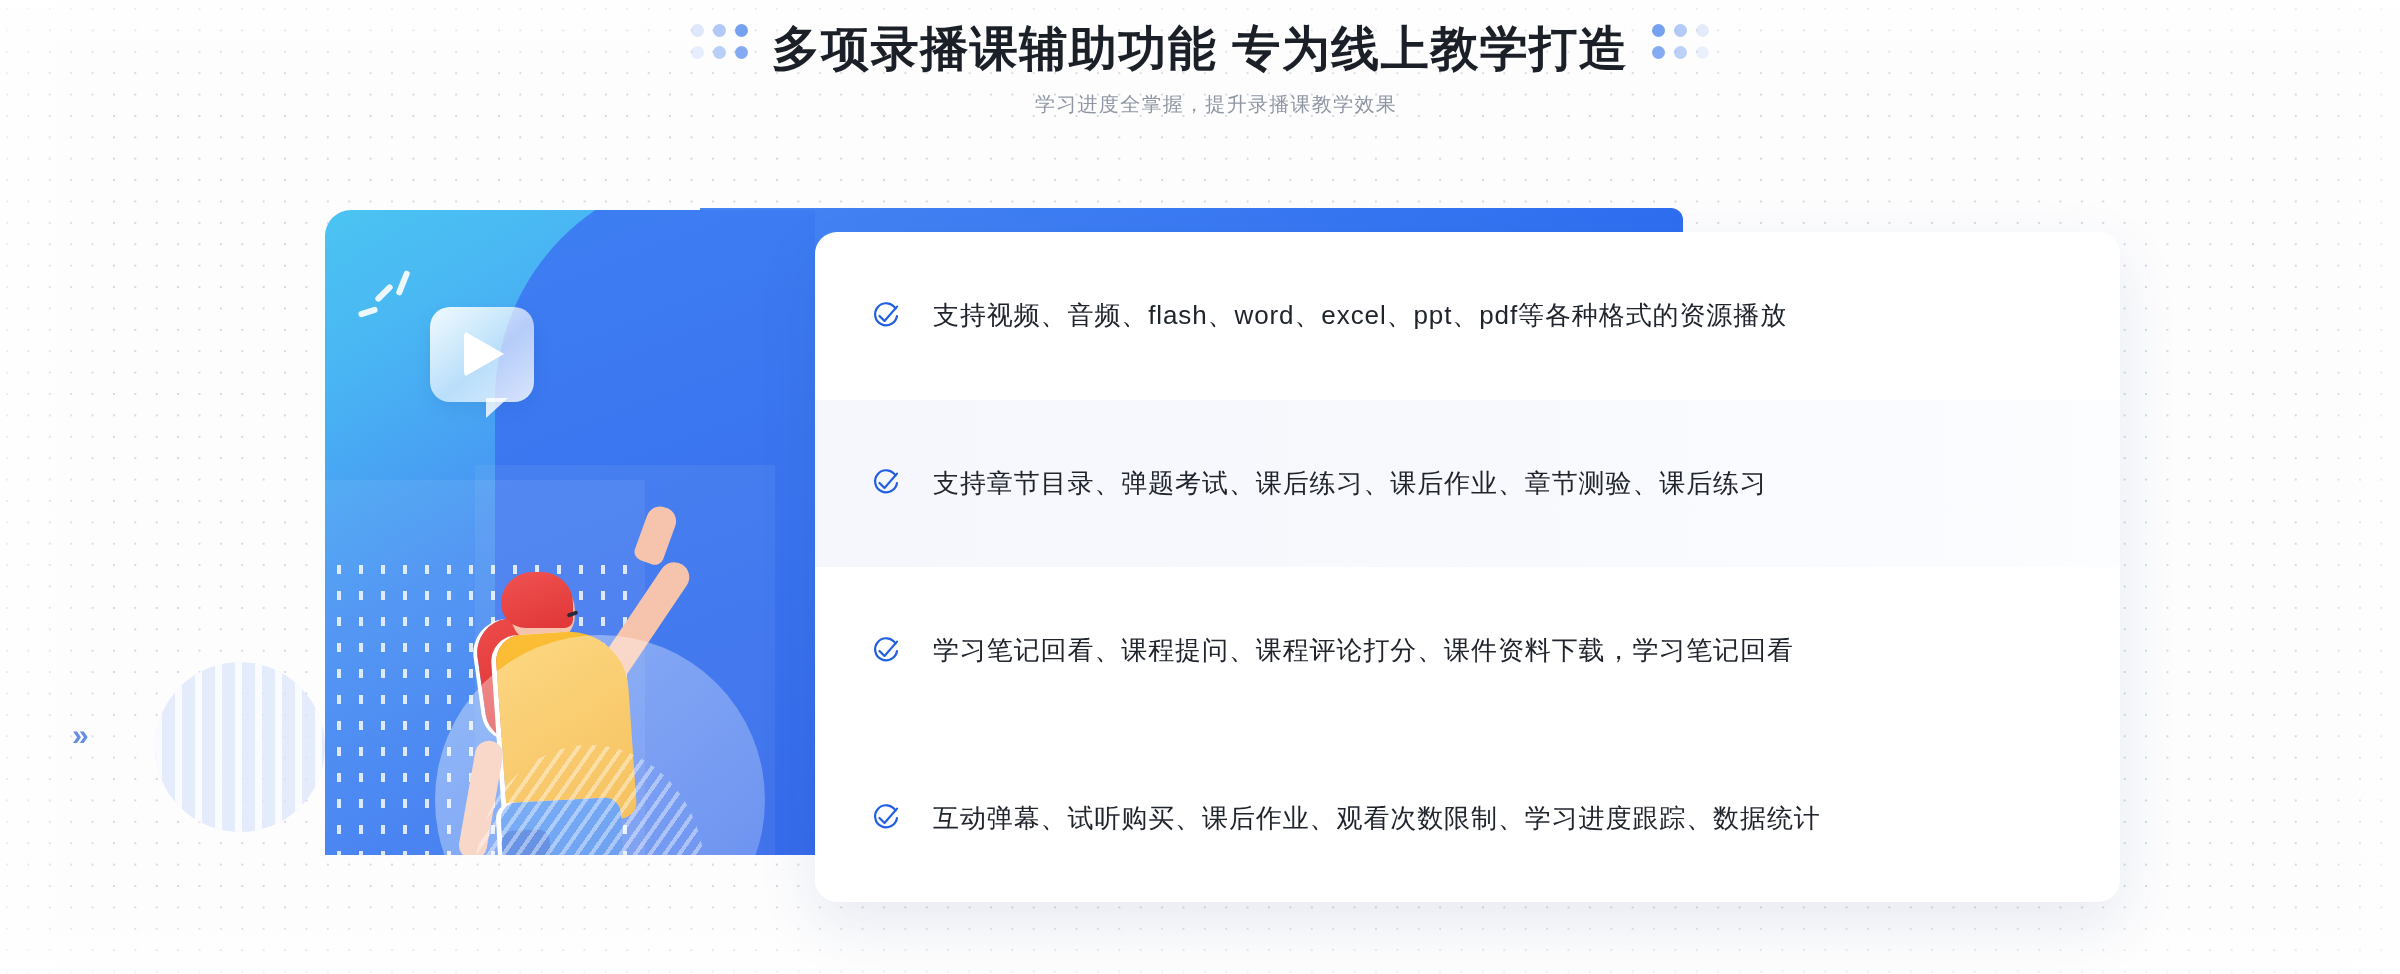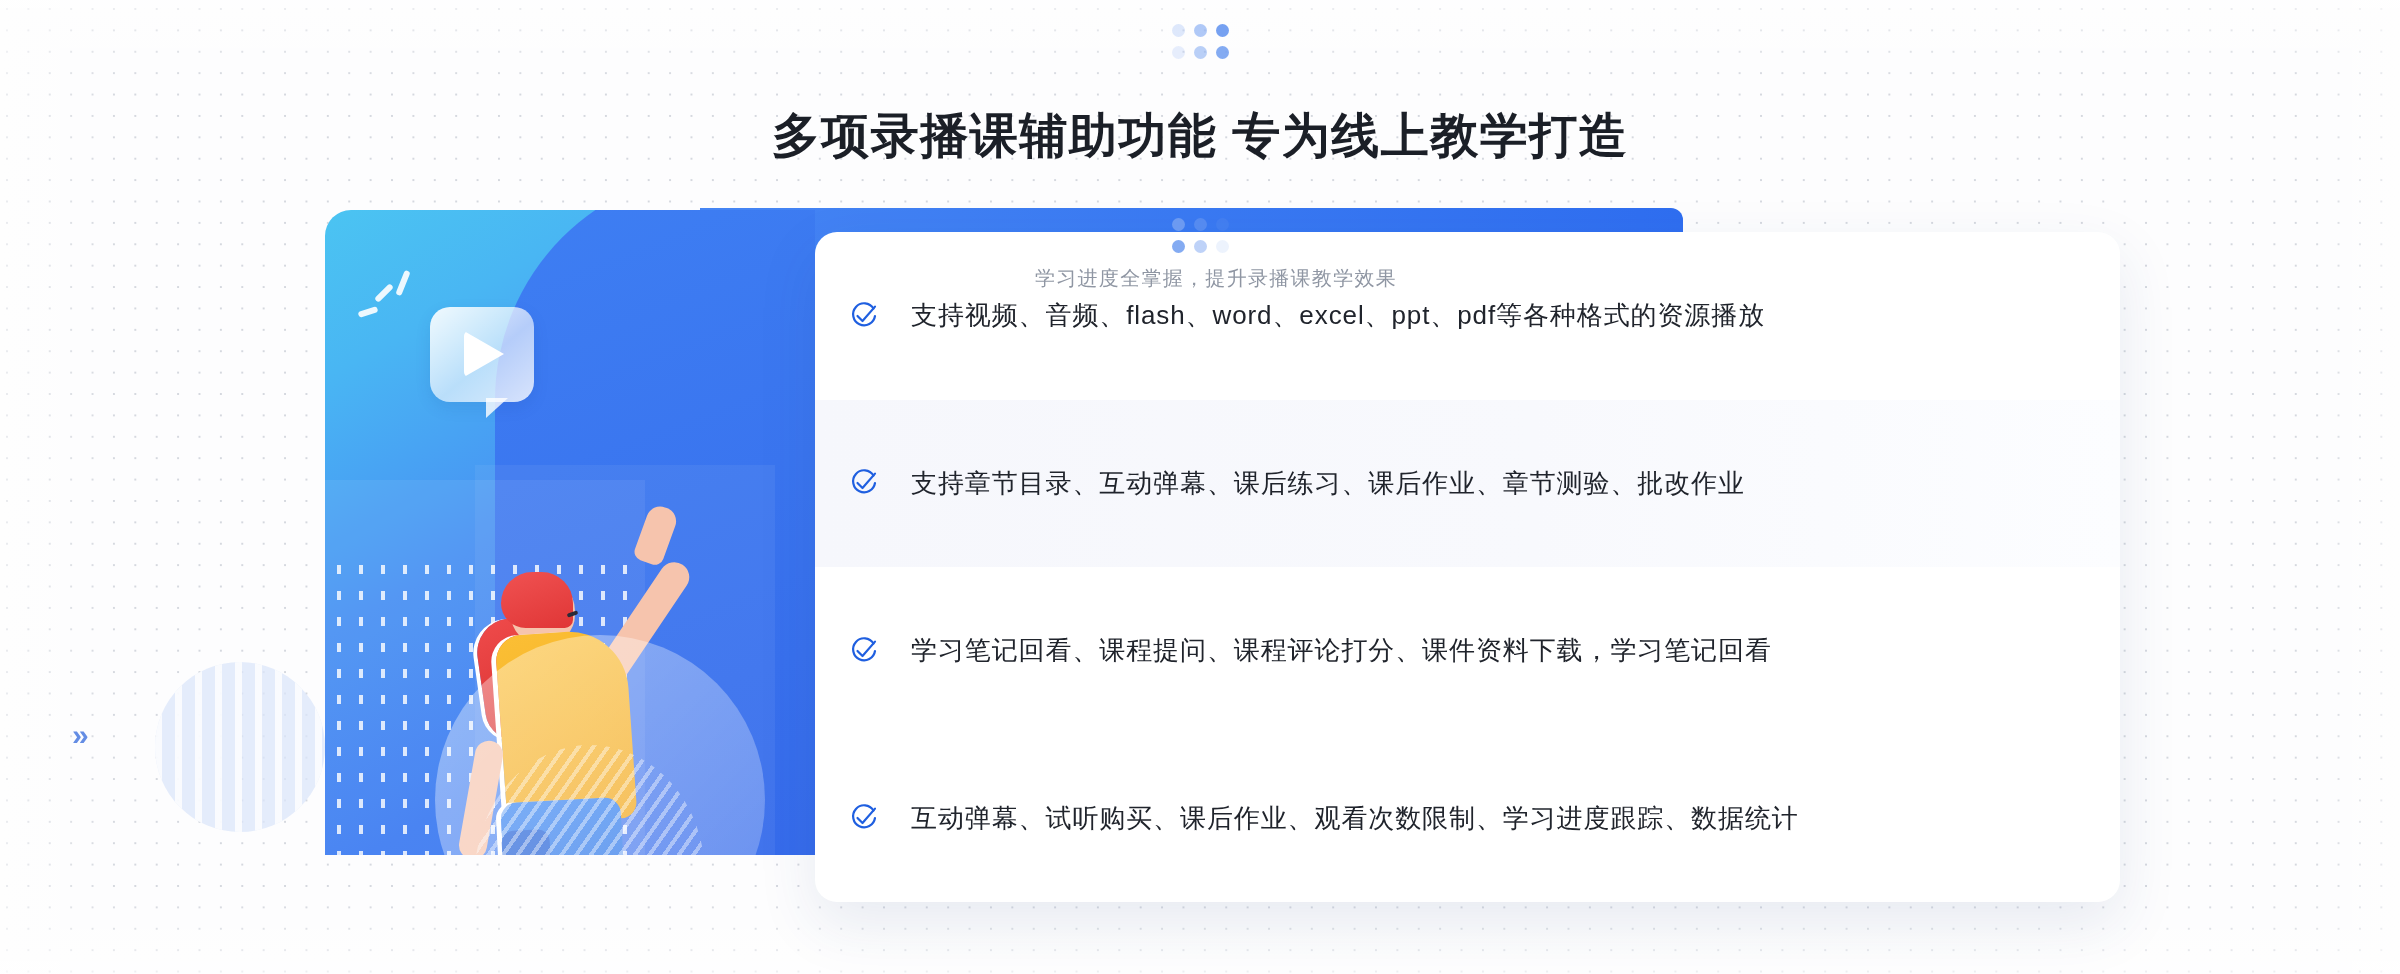--- a/index.html
+++ b/index.html
@@ -37,23 +37,22 @@
     pointer-events:none;
   }
 
   
   .header {
     position:absolute; left:0; right:0; top:18px;
     text-align:center;
     z-index:6;
   }
   .title-row {
-    display:flex; align-items:center; justify-content:center;
-    gap:46px;
-    flex-direction:column;
+    display:flex; justify-content:center;
+    gap:24px;
   }
   .page-title {
     font-size:48px;
     font-weight:700;
     color:#1b1f27;
     letter-spacing:1.5px;
     line-height:1.28;
     white-space:nowrap;
   }
   .subtitle {
@@ -283,21 +282,21 @@
     border-radius:22px;
     box-shadow:0 22px 60px rgba(40,70,130,.10);
     z-index:5;
     overflow:hidden;
   }
   .feature-list { position:relative; width:100%; height:100%; }
   .feature-row {
     position:relative;
     display:flex; align-items:center;
     height:25%;
-    padding-left:32px;
+    padding-left:54px;
     text-align:center;
   }
   .feature-row.active {
     background:linear-gradient(to right,#f6f7fc 0%, #f8f9fd 55%, #fcfdff 100%);
   }
   .check-icon { flex:0 0 auto; width:34px; height:34px; margin-right:30px; }
   .feature-text {
     font-size:26px;
     color:#20242c;
     letter-spacing:.9px;
@@ -413,21 +412,21 @@
         <span class="feature-text">支持视频、音频、flash、word、excel、ppt、pdf等各种格式的资源播放</span>
       </div>
 
       <div class="feature-row active">
         <span class="check-icon">
           <svg width="34" height="34" viewBox="0 0 34 34">
             <path d="M26.5 9.5 A11 11 0 1 0 28 17" fill="none" stroke="#1f5fe0" stroke-width="2.2" stroke-linecap="round"></path>
             <polyline points="10.5,17 15.5,22 28,7.6" fill="none" stroke="#1f5fe0" stroke-width="2.2" stroke-linecap="round" stroke-linejoin="round"></polyline>
           </svg>
         </span>
-        <span class="feature-text">支持章节目录、互动弹幕、课后练习、课后作业、章节测验、批改作业</span>
+        <span class="feature-text">支持章节目录、弹题考试、课后练习、课后作业、章节测验、课后练习</span>
       </div>
 
       <div class="feature-row">
         <span class="check-icon">
           <svg width="34" height="34" viewBox="0 0 34 34">
             <path d="M26.5 9.5 A11 11 0 1 0 28 17" fill="none" stroke="#1f5fe0" stroke-width="2.2" stroke-linecap="round"></path>
             <polyline points="10.5,17 15.5,22 28,7.6" fill="none" stroke="#1f5fe0" stroke-width="2.2" stroke-linecap="round" stroke-linejoin="round"></polyline>
           </svg>
         </span>
         <span class="feature-text">学习笔记回看、课程提问、课程评论打分、课件资料下载，学习笔记回看</span>

